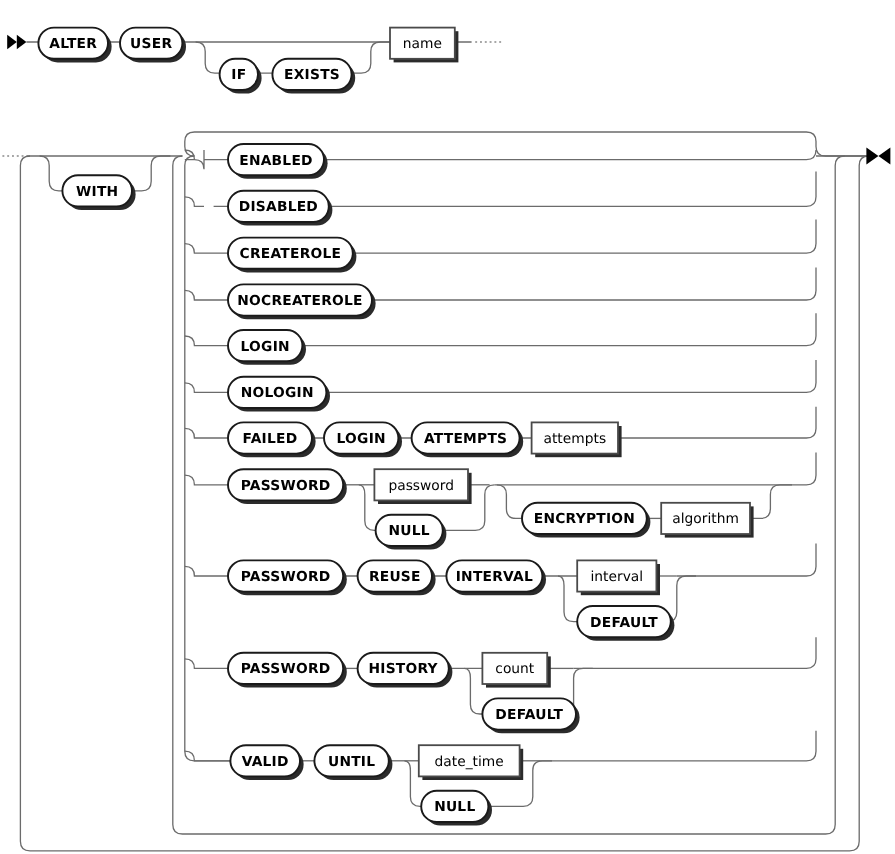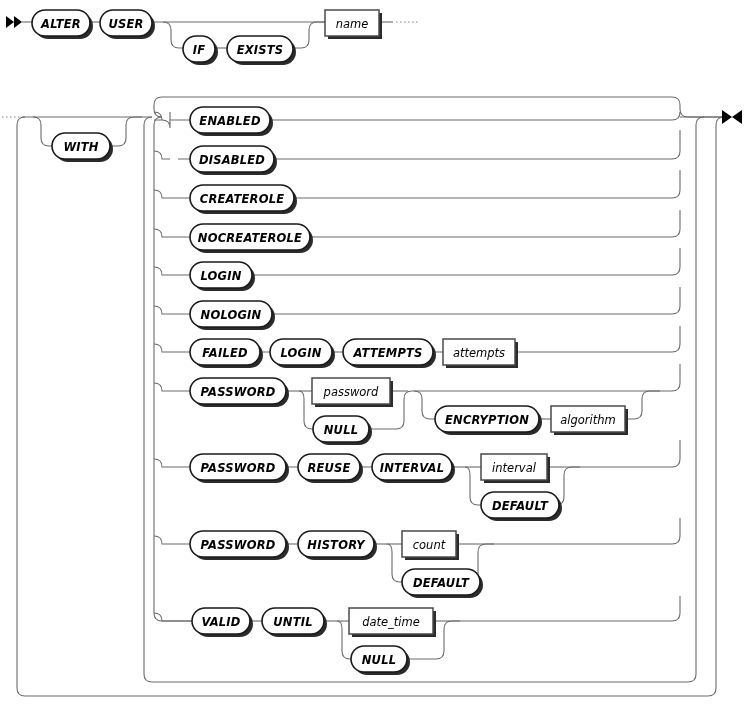--- a/index.html
+++ b/index.html
@@ -1,17 +1,17 @@
 <!DOCTYPE html>
 <html><head>
 <meta charset="utf-8">
 <style>
   html,body{margin:0;padding:0;background:#ffffff;}
   body{width:746px;height:712px;font-family:"DejaVu Sans",sans-serif;overflow:hidden;position:relative;}
-  #diagram-root{position:absolute;left:0;top:0;width:746px;height:536px;font-style:italic;}
+  #diagram-root{position:absolute;left:0;top:13px;width:746px;height:536px;}
   svg{display:block;}
   .trk{fill:none;stroke:#6b6b6b;stroke-width:1.1;}
   .shadow{fill:#2b2b2b;}
   .term{fill:#ffffff;stroke:#1a1a1a;stroke-width:1.6;}
   .nonterm{fill:#ffffff;stroke:#4a4a4a;stroke-width:1.5;}
   .term-lbl{font-family:"DejaVu Sans",sans-serif;font-size:11.5px;font-weight:bold;fill:#000;
             text-anchor:middle;dominant-baseline:middle;letter-spacing:.2px;}
   .nonterm-lbl{font-family:"DejaVu Sans",sans-serif;font-size:11.5px;font-weight:normal;fill:#000;
             text-anchor:middle;dominant-baseline:middle;}
   .marker{fill:#000;}

